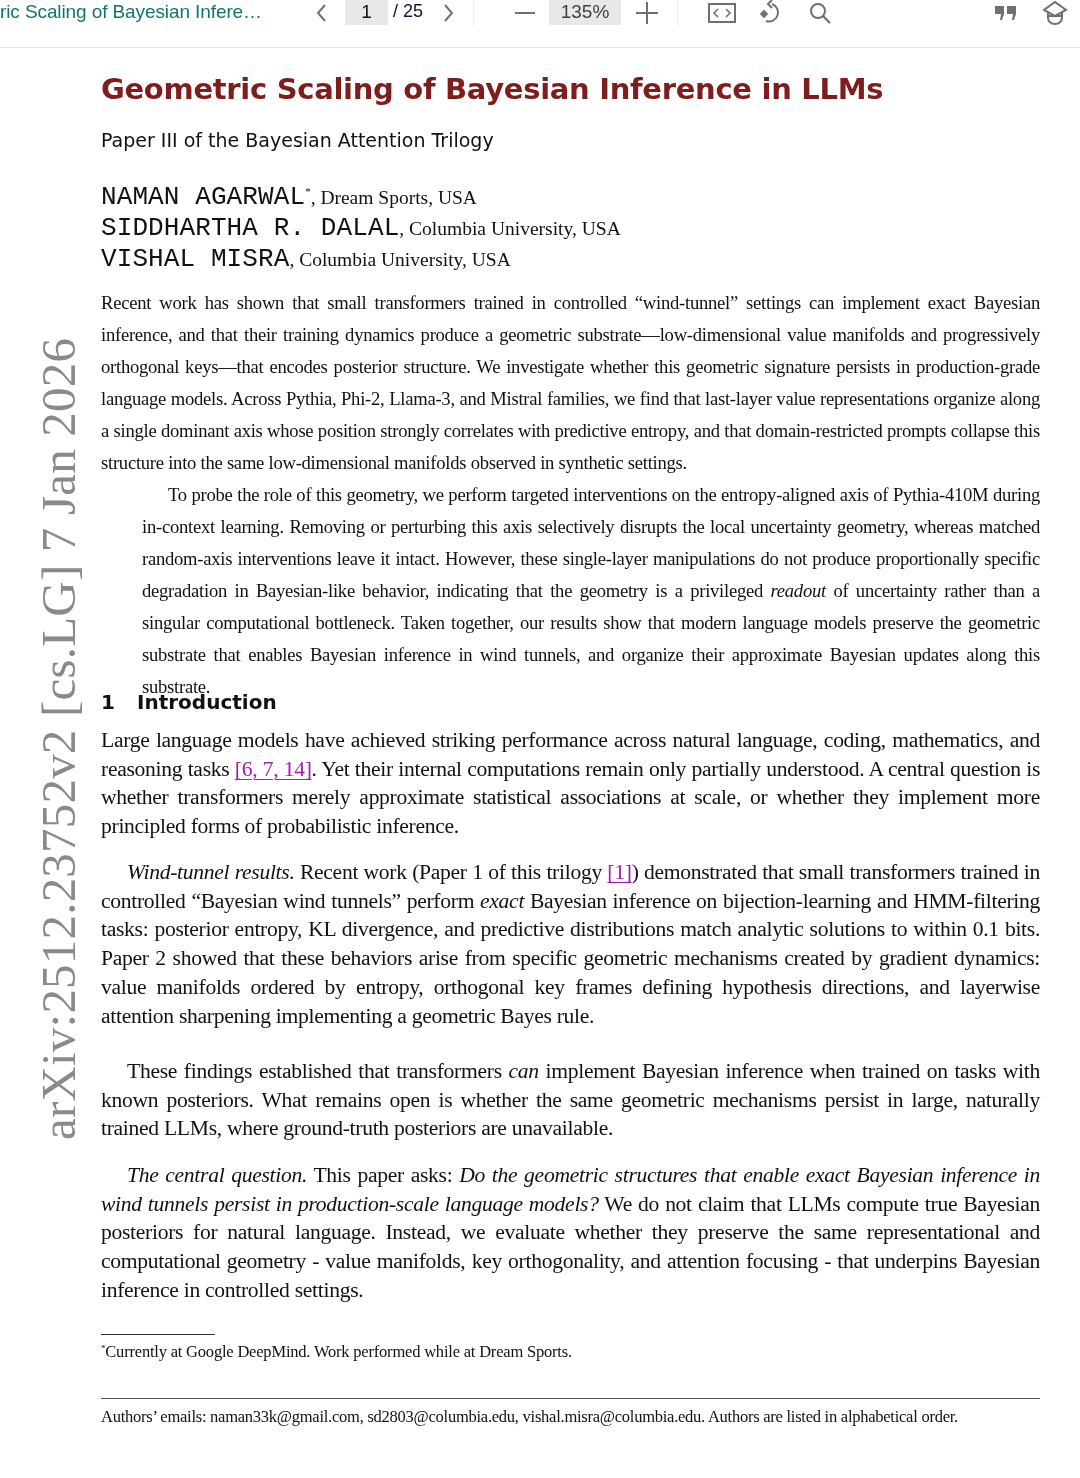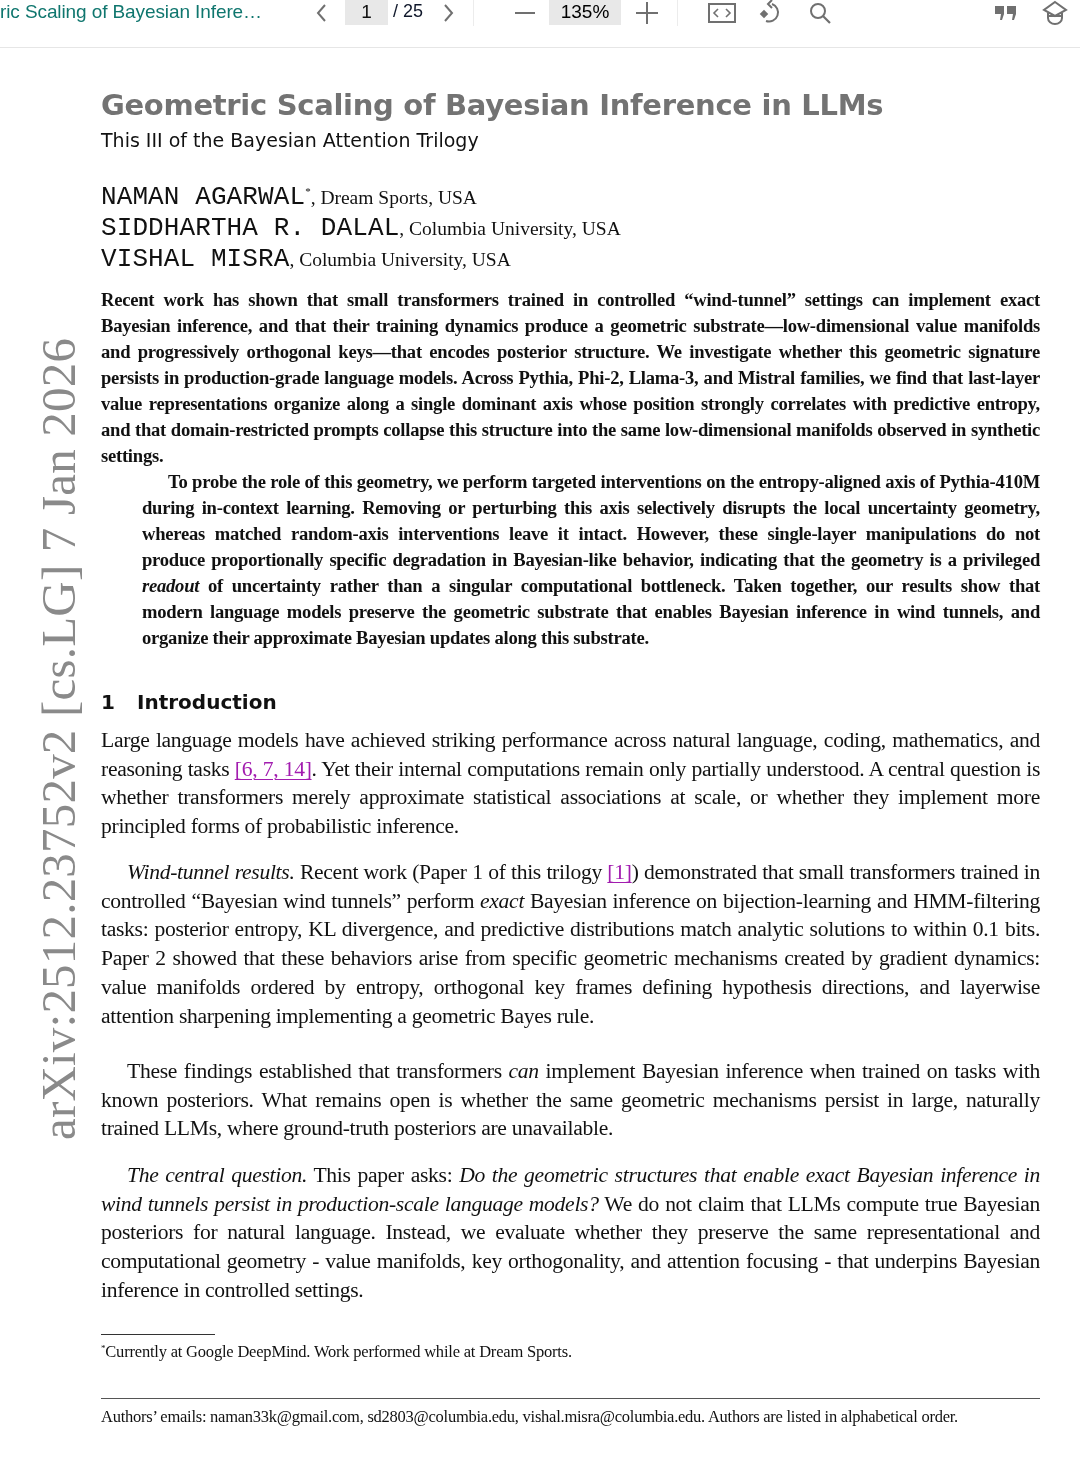--- a/index.html
+++ b/index.html
@@ -16,38 +16,38 @@
   .tb-icon { position: absolute; top: 0; height: 26px; display: flex; align-items: center; justify-content: center; color: #6e6e6e; cursor: pointer; }
   .tb-icon svg { display: block; }
   .page-input {
     position: absolute; left: 345px; top: 0; width: 43px; height: 25px;
     background: #e8e8e8; font-size: 19px; text-align: center; line-height: 24px; color: #111;
   }
   .page-total { position: absolute; left: 393px; top: 1px; font-size: 18px; color: #0f172a; }
   .divider { position: absolute; top: 0; width: 1px; height: 26px; background: #ececec; }
   .zoom-val {
     position: absolute; left: 549px; top: 0; width: 72px; height: 25px;
-    background: #e8e8e8; font-size: 19px; text-align: center; line-height: 24px; color: #000000;
+    background: #e8e8e8; font-size: 19px; text-align: center; line-height: 24px; color: #404040;
   }
 
   
   .arxiv-stamp {
     position: absolute; left: 30px; top: 1140px; transform-origin: 0 0; transform: rotate(-90deg);
     font-family: "Liberation Serif", serif; font-size: 49px; color: #8a8a8a; white-space: nowrap;
     letter-spacing: 0.2px;
   }
   .content { position: absolute; left: 101px; top: 0; width: 939px; }
-  .title { position: absolute; top: 88px; left: 0; font-family: "DejaVu Sans", sans-serif; font-weight: bold; font-size: 29px; letter-spacing: -0.3px; white-space: nowrap; color: #737373; }
+  .title { position: absolute; top: 72px; left: 0; font-family: "DejaVu Sans", sans-serif; font-weight: bold; font-size: 29px; letter-spacing: -0.3px; white-space: nowrap; color: #7f1d1d; }
   .subtitle { position: absolute; top: 129px; left: 0; font-family: "DejaVu Sans", sans-serif; font-size: 19px; white-space: nowrap; color: #111; }
   .author { position: absolute; left: 0; white-space: nowrap; }
   .author .name { font-family: Liberation Mono, monospace; font-size: 26px; letter-spacing: 0.1px; }
   .author .aff { font-family: "Liberation Serif", serif; font-size: 19.5px; }
   .author sup { font-size: 11px; vertical-align: 9px; }
 
-  .abstract { position: absolute; top: 287px; left: 0; width: 939px; font-size: 18.6px; line-height: 26px; text-align: justify; letter-spacing: -0.25px; font-weight: bold; }
+  .abstract { position: absolute; top: 287px; left: 0; width: 939px; font-size: 18.6px; line-height: 32px; text-align: justify; letter-spacing: -0.25px; }
   .abstract p.indent { text-indent: 26px; margin-left: 41px; }
 
   .section-head { position: absolute; top: 690px; left: 0; font-family: "DejaVu Sans", sans-serif; font-weight: bold; font-size: 20px; white-space: nowrap; }
   .section-head .num { display: inline-block; width: 36px; }
 
   .body-text { position: absolute; left: 0; width: 939px; font-size: 21.6px; line-height: 28.7px; text-align: justify; letter-spacing: -0.3px; }
   .body-text.indent { text-indent: 26px; }
   .cite { color: #a21caf; text-decoration: underline; text-decoration-thickness: 1px; text-underline-offset: 3px; cursor: pointer; }
 
   .fn-rule { position: absolute; top: 1334px; left: 0; width: 114px; height: 1px; background: #333; }
@@ -126,21 +126,21 @@
         <path d="M6 13 L6 18 A7 6 0 0 0 20 18 L20 13" fill="none" stroke="#707070" stroke-width="2"></path>
         <path d="M6 16 L20 16" stroke="#707070" stroke-width="2"></path>
       </svg>
   </div>
 </div>
 
 <div class="arxiv-stamp">arXiv:2512.23752v2  [cs.LG]  7 Jan 2026</div>
 
 <div class="content">
   <h1 class="title">Geometric Scaling of Bayesian Inference in LLMs</h1>
-  <div class="subtitle">This III of the Bayesian Attention Trilogy</div>
+  <div class="subtitle">Paper III of the Bayesian Attention Trilogy</div>
 
   <div class="author" style="top:182px;">
     <span class="name">NAMAN AGARWAL</span><sup>*</sup><span class="aff">, Dream Sports, USA</span>
   </div>
   <div class="author" style="top:213px;">
     <span class="name">SIDDHARTHA R. DALAL</span><span class="aff">, Columbia University, USA</span>
   </div>
   <div class="author" style="top:244px;">
     <span class="name">VISHAL MISRA</span><span class="aff">, Columbia University, USA</span>
   </div>

